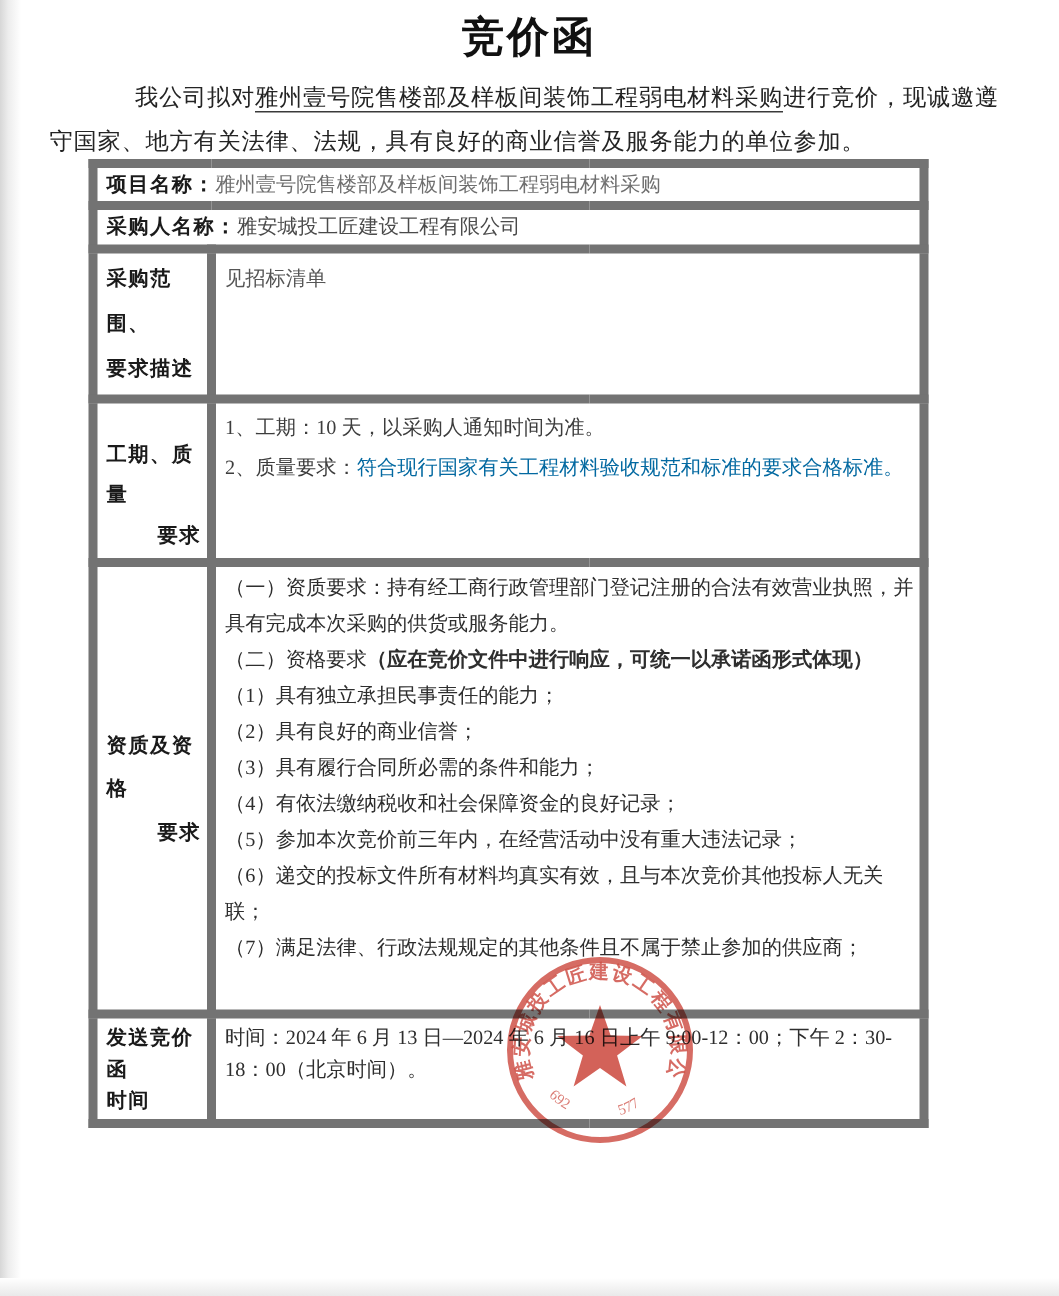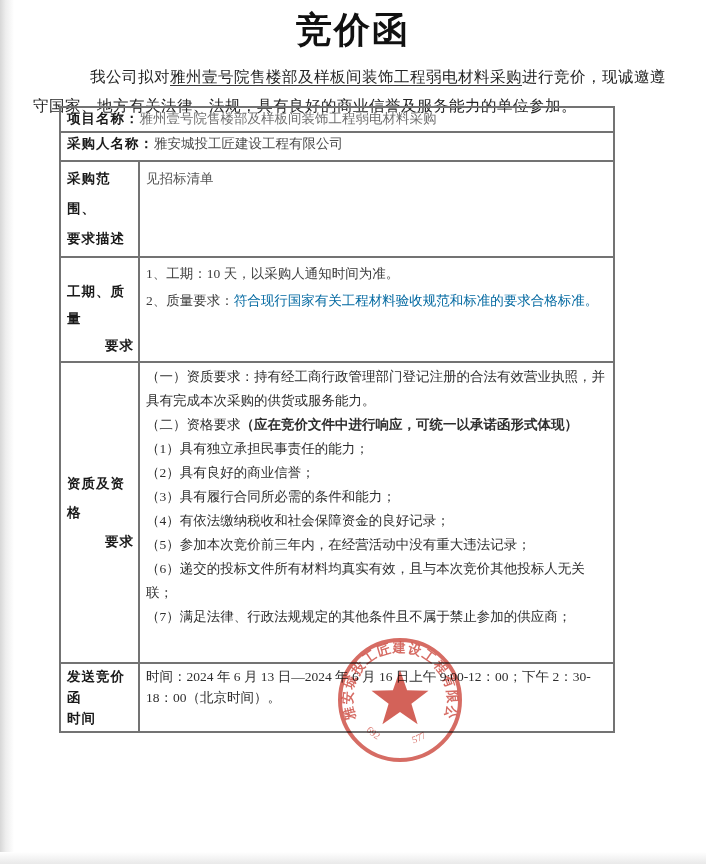--- a/index.html
+++ b/index.html
@@ -8,35 +8,35 @@
     background:#ffffff;
     font-family:"Liberation Serif","DejaVu Serif",serif;
     color:#1f1f1f;
   }
   .scan-edge{position:absolute;left:0;top:0;width:14px;height:100%;
     background:linear-gradient(90deg,#d7d7d7 0%,#ededed 40%,#ffffff 100%);}
   .scan-edge-bottom{position:absolute;left:0;top:852px;width:100%;height:12px;
     background:linear-gradient(180deg,#ffffff 0%,#e9e9e9 100%);}
   h1.title{
     margin:6px 0 0 0;text-align:center;
-    font-size:36px;font-weight:bold;letter-spacing:2px;color:#111;
+    font-size:28px;font-weight:bold;letter-spacing:2px;color:#111;
   }
   .intro{
     margin:7px 28px 0 33px;
     font-size:15.5px;line-height:29px;letter-spacing:.5px;
     text-indent:57px;color:#242424;
   }
   .intro .u{border-bottom:1px solid #3a3a3a;}
   table.doc{
     position:absolute;left:59px;top:106px;width:554px;
     border-collapse:collapse;table-layout:fixed;
     font-size:13.5px;color:#333;
   }
   table.doc td{
-    border:2px solid #737373;
+    border:6px solid #737373;
     padding:2px 4px 2px 6px;
     vertical-align:top;overflow:hidden;
   }
   table.doc{border:2px solid #383838;}
   .lbl{font-weight:bold;color:#1a1a1a;letter-spacing:1px;}
   .lbl .l2{display:block;text-align:right;}
   .grey{color:#0369a1;}
   .dim{color:#6f6f6f;}
   .r1 td,.r2 td,.r4 td{vertical-align:middle;}
   .r3 td{line-height:30px;padding-top:4px;}

